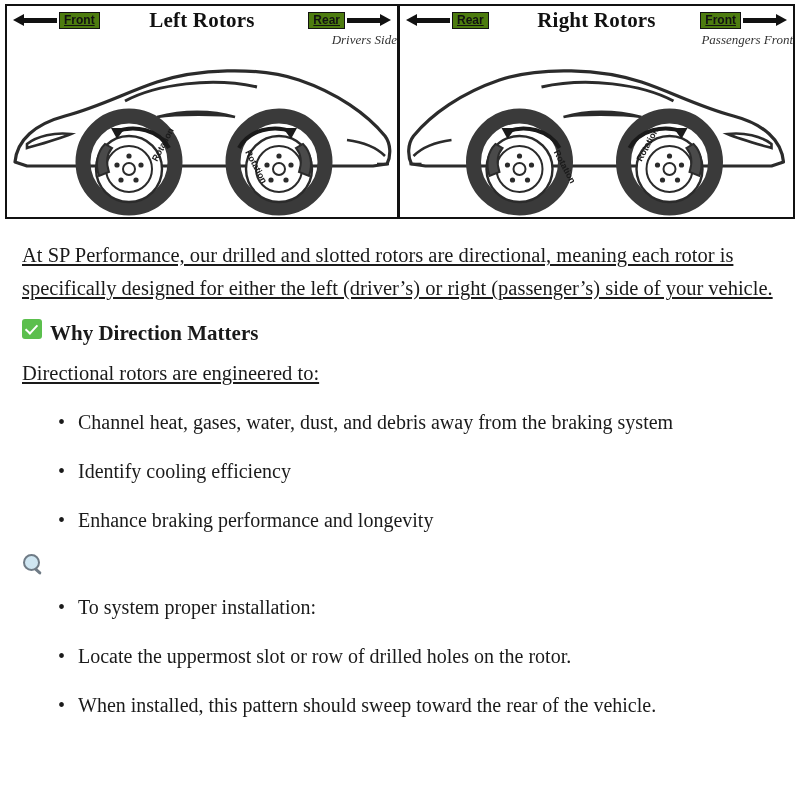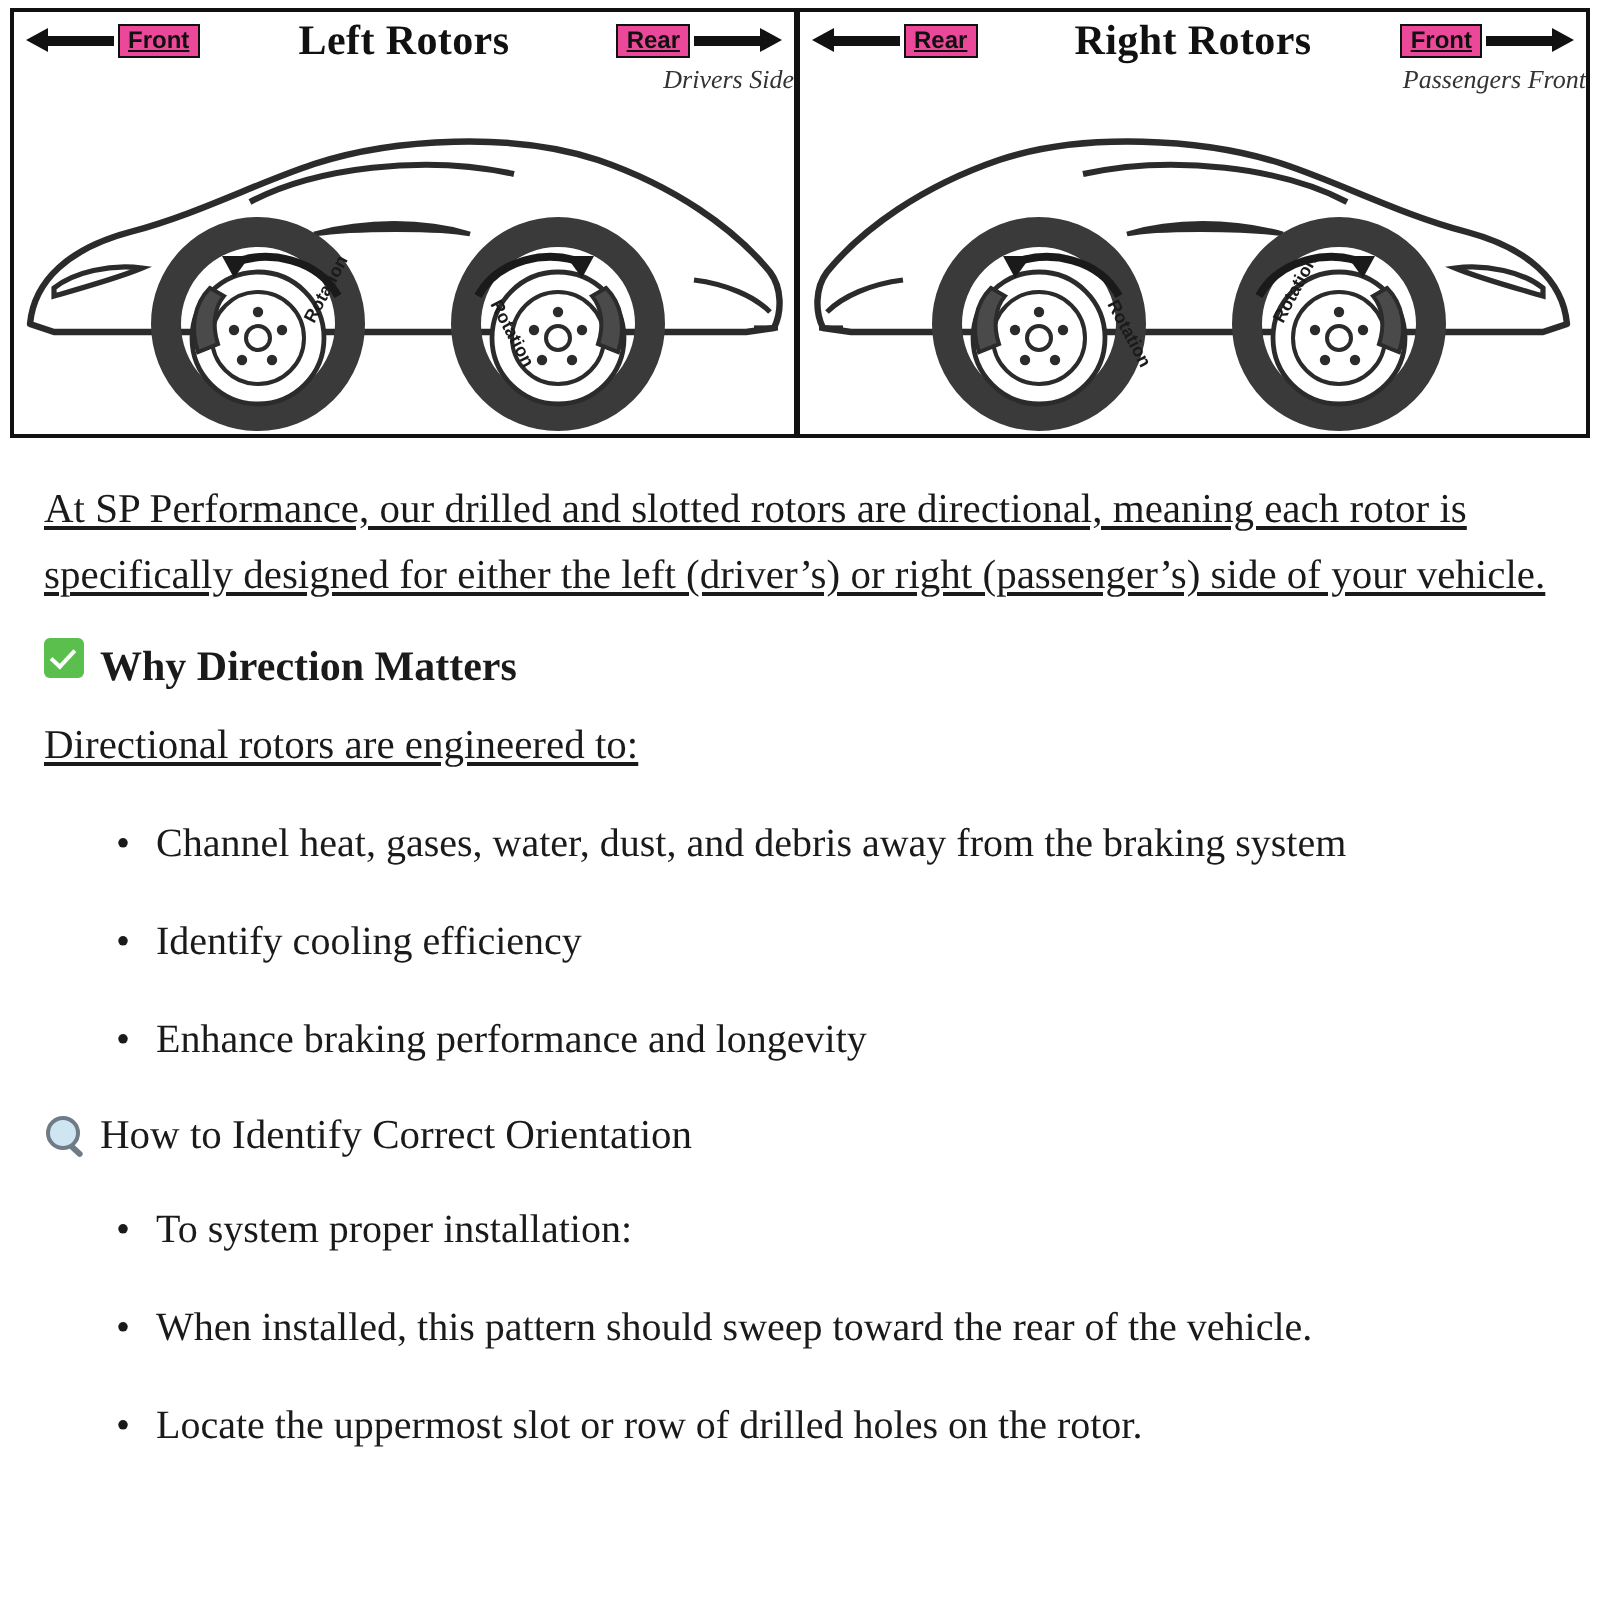--- a/index.html
+++ b/index.html
@@ -69,21 +69,21 @@
     display: flex;
     align-items: center;
     gap: 2px;
     font-family: "Liberation Sans", sans-serif;
     font-size: 12px;
     font-weight: bold;
     color: #111;
   }
   .dirlabel .txt {
     border: 1.5px solid #111;
-    background: #ec4899;
+    background: #4d7c0f;
     padding: 0px 4px 1px 4px;
     text-decoration: underline;
     line-height: 14px;
   }
   .dirlabel.lft { left: 6px; }
   .dirlabel.rgt { right: 6px; }
 
   .arrow {
     width: 44px;
     height: 13px;
@@ -354,23 +354,22 @@
       <li>Channel heat, gases, water, dust, and debris away from the braking system</li>
       <li>Identify cooling efficiency</li>
       <li>Enhance braking performance and longevity</li>
     </ul>
 
     <div class="subhead">
       <span class="mag-icon">
         <span class="glass"></span>
           <span class="handle"></span>
       </span>
-      <span>How to Identify Correct Orientation</span>
     </div>
 
     <ul class="bullets">
       <li>To system proper installation:</li>
+      <li>Locate the uppermost slot or row of drilled holes on the rotor.</li>
       <li>When installed, this pattern should sweep toward the rear of the vehicle.</li>
-      <li>Locate the uppermost slot or row of drilled holes on the rotor.</li>
     </ul>
 
   </div>
 </div>
 
 </body></html>

